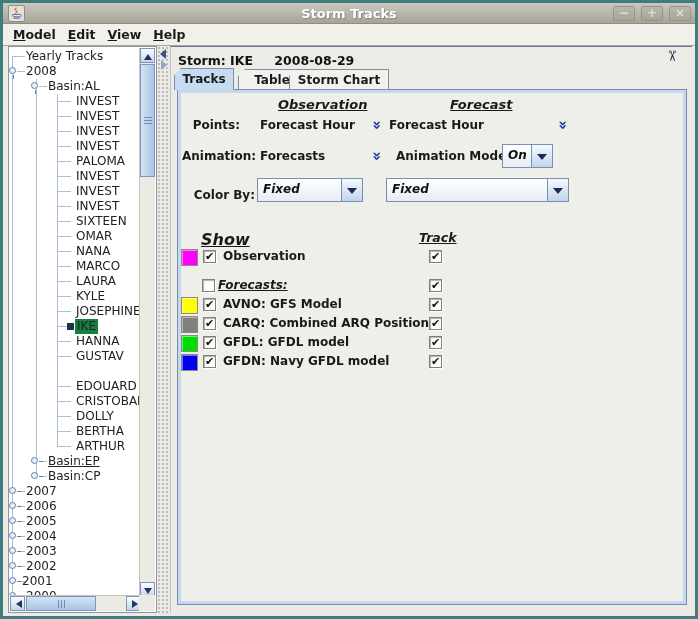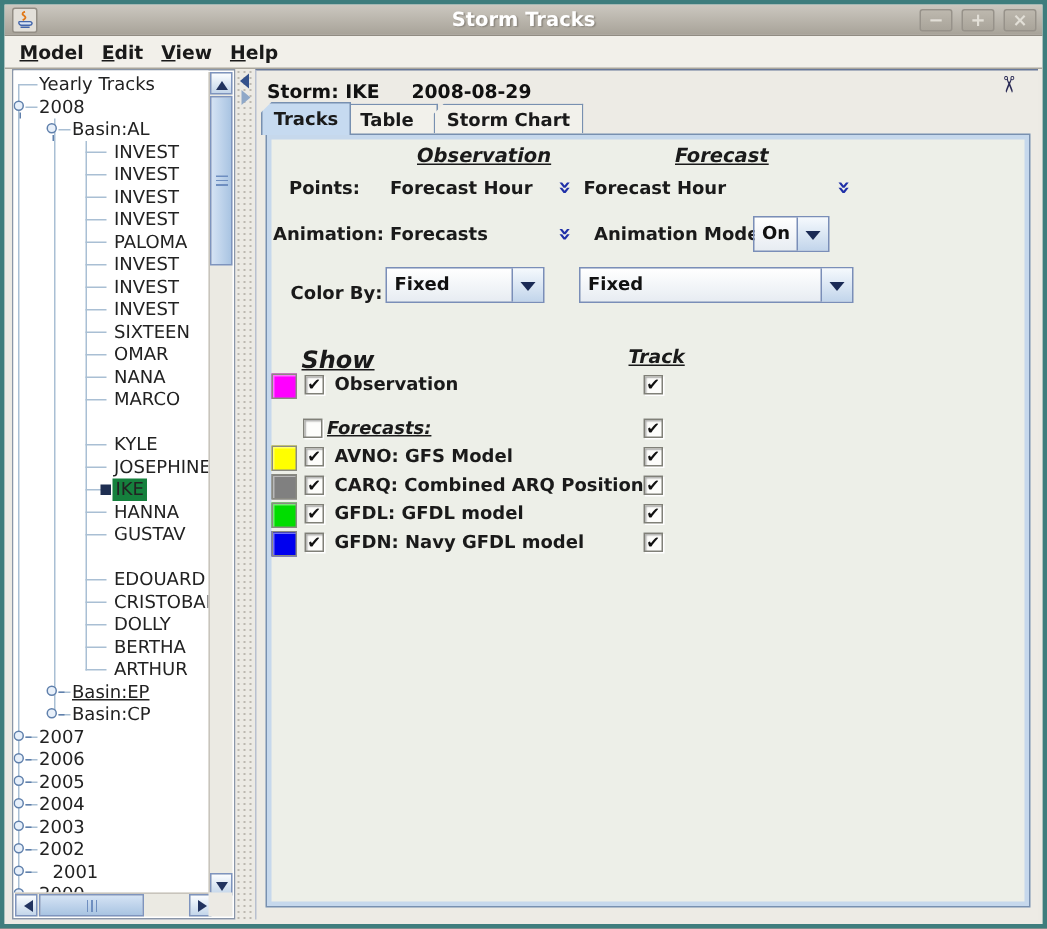--- a/index.html
+++ b/index.html
@@ -72,21 +72,21 @@
   .tabcontent{position:absolute;left:6px;top:42px;width:510px;height:516px;background:#EDEFE8;
     border:1px solid #7890B0;box-shadow:inset 0 0 0 3px #C6D8EC;z-index:2;}
   
   .uhead{position:absolute;font-size:13px;font-weight:bold;font-style:italic;text-decoration:underline;color:#1A1A1A;white-space:nowrap;}
   .lbl{position:absolute;font-size:12px;font-weight:bold;color:#1A1A1A;white-space:nowrap;}
   .lbl.ra{text-align:right;}
   .chev{position:absolute;width:14px;height:16px;color:#2030A8;font-weight:bold;font-size:15px;line-height:15px;
     transform:rotate(90deg);text-align:center;}
   .chev::before{content:"\00BB";}
   .combo{position:absolute;border:1px solid #7A8EB8;background:linear-gradient(#FFFFFF,#E7ECF2);display:flex;}
-  .combo .val{flex:1;font-size:12px;font-weight:bold;color:#111;padding:3px 0 0 5px;overflow:hidden;white-space:nowrap;}
+  .combo .val{flex:1;font-size:12px;font-weight:bold;color:#111;padding:3px 0 0 5px;overflow:hidden;white-space:nowrap;font-style:italic;}
   .combo .btn{width:21px;border-left:1px solid #7A8EB8;background:linear-gradient(#F5F9FD,#C2D5EB);position:relative;}
   .combo .btn::after{content:"";position:absolute;left:50%;top:50%;margin:-2px 0 0 -5px;
     border:5px solid transparent;border-top:6px solid #1A2A55;}
   .cb{position:absolute;width:13px;height:13px;background:#FDFDFB;border:1px solid #808078;
     box-shadow:inset 1px 1px 1px rgba(0,0,0,.3),1px 1px 0 #FFF;font-size:11px;line-height:12px;text-align:center;color:#111;}
   .cb.checked::after{content:"\2714";}
   .swatch{position:absolute;width:17px;height:17px;border:1px solid #8A8A82;box-shadow:inset 1px 1px 0 rgba(255,255,255,.45);}
   .row-label{position:absolute;font-size:12px;font-weight:bold;color:#1A1A1A;line-height:17px;white-space:nowrap;}
   .row-label.g{font-style:italic;text-decoration:underline;}
 </style>
@@ -175,20 +175,24 @@
             <span class="tree-label" style="left: 67px;">OMAR</span>
           </div>
           <div class="tree-row" style="top: 197px;">
             <div class="tline" style="left: 48px; top: 7px; width: 14px; height: 1px;"></div>
             <span class="tree-label" style="left: 67px;">NANA</span>
           </div>
           <div class="tree-row" style="top: 212px;">
             <div class="tline" style="left: 48px; top: 7px; width: 14px; height: 1px;"></div>
             <span class="tree-label" style="left: 67px;">MARCO</span>
           </div>
+          <div class="tree-row" style="top: 227px;">
+            <div class="tline" style="left: 48px; top: 7px; width: 14px; height: 1px;"></div>
+            <span class="tree-label" style="left: 67px;">LAURA</span>
+          </div>
           <div class="tree-row" style="top: 242px;">
             <div class="tline" style="left: 48px; top: 7px; width: 14px; height: 1px;"></div>
             <span class="tree-label" style="left: 67px;">KYLE</span>
           </div>
           <div class="tree-row" style="top: 257px;">
             <div class="tline" style="left: 48px; top: 7px; width: 14px; height: 1px;"></div>
             <span class="tree-label" style="left: 67px;">JOSEPHINE</span>
           </div>
           <div class="tree-row" style="top: 272px;">
             <div class="tline" style="left: 48px; top: 7px; width: 14px; height: 1px;"></div>
@@ -259,21 +263,21 @@
             <span class="tree-label" style="left: 17px;">2003</span>
           </div>
           <div class="tree-row" style="top: 512px;">
             <div class="tline" style="left: 8px; top: 7px; width: 8px; height: 1px;"></div>
             <div class="th col" style="left: 0px; top: 3px;"></div>
             <span class="tree-label" style="left: 17px;">2002</span>
           </div>
           <div class="tree-row" style="top: 527px;">
             <div class="tline" style="left: 8px; top: 7px; width: 8px; height: 1px;"></div>
             <div class="th col" style="left: 0px; top: 3px;"></div>
-            <span class="tree-label" style="left: 26px;">2001</span>
+            <span class="tree-label" style="left: 13px;">2001</span>
           </div>
           <div class="tree-row" style="top: 542px;">
             <div class="th col" style="left: 0px; top: 3px;"></div>
             <span class="tree-label" style="left: 17px;">2000</span>
           </div>
         </div>
       <div class="vscroll">
         <div class="sb-btn up"></div>
         <div class="vthumb"></div>
         <div class="sb-btn down"></div>
@@ -292,21 +296,21 @@
     </div>
 
     <div class="right-panel">
       <div class="storm-header">
         <span>Storm: IKE</span>
         <span class="date">2008-08-29</span>
       </div>
       <span class="scissors"></span>
       <div id="tabs">
           <div class="tab sel" style="left: 3px; width: 60px;">Tracks</div>
-          <div class="tab" style="left: 53px; width: 68px;">Table</div>
+          <div class="tab" style="left: 67px; width: 68px;">Table</div>
           <div class="tab" style="left: 118px; width: 100px;">Storm Chart</div>
         </div>
 
       <div class="tabcontent">
         <span class="uhead" style="left:100px;top:7px">Observation</span>
         <span class="uhead" style="left:272px;top:7px">Forecast</span>
 
         <span class="lbl ra" style="left:0;width:62px;top:28px">Points:</span>
         <span class="lbl" style="left:82px;top:28px">Forecast Hour</span>
         <span class="chev" style="left:191px;top:27px"></span>

